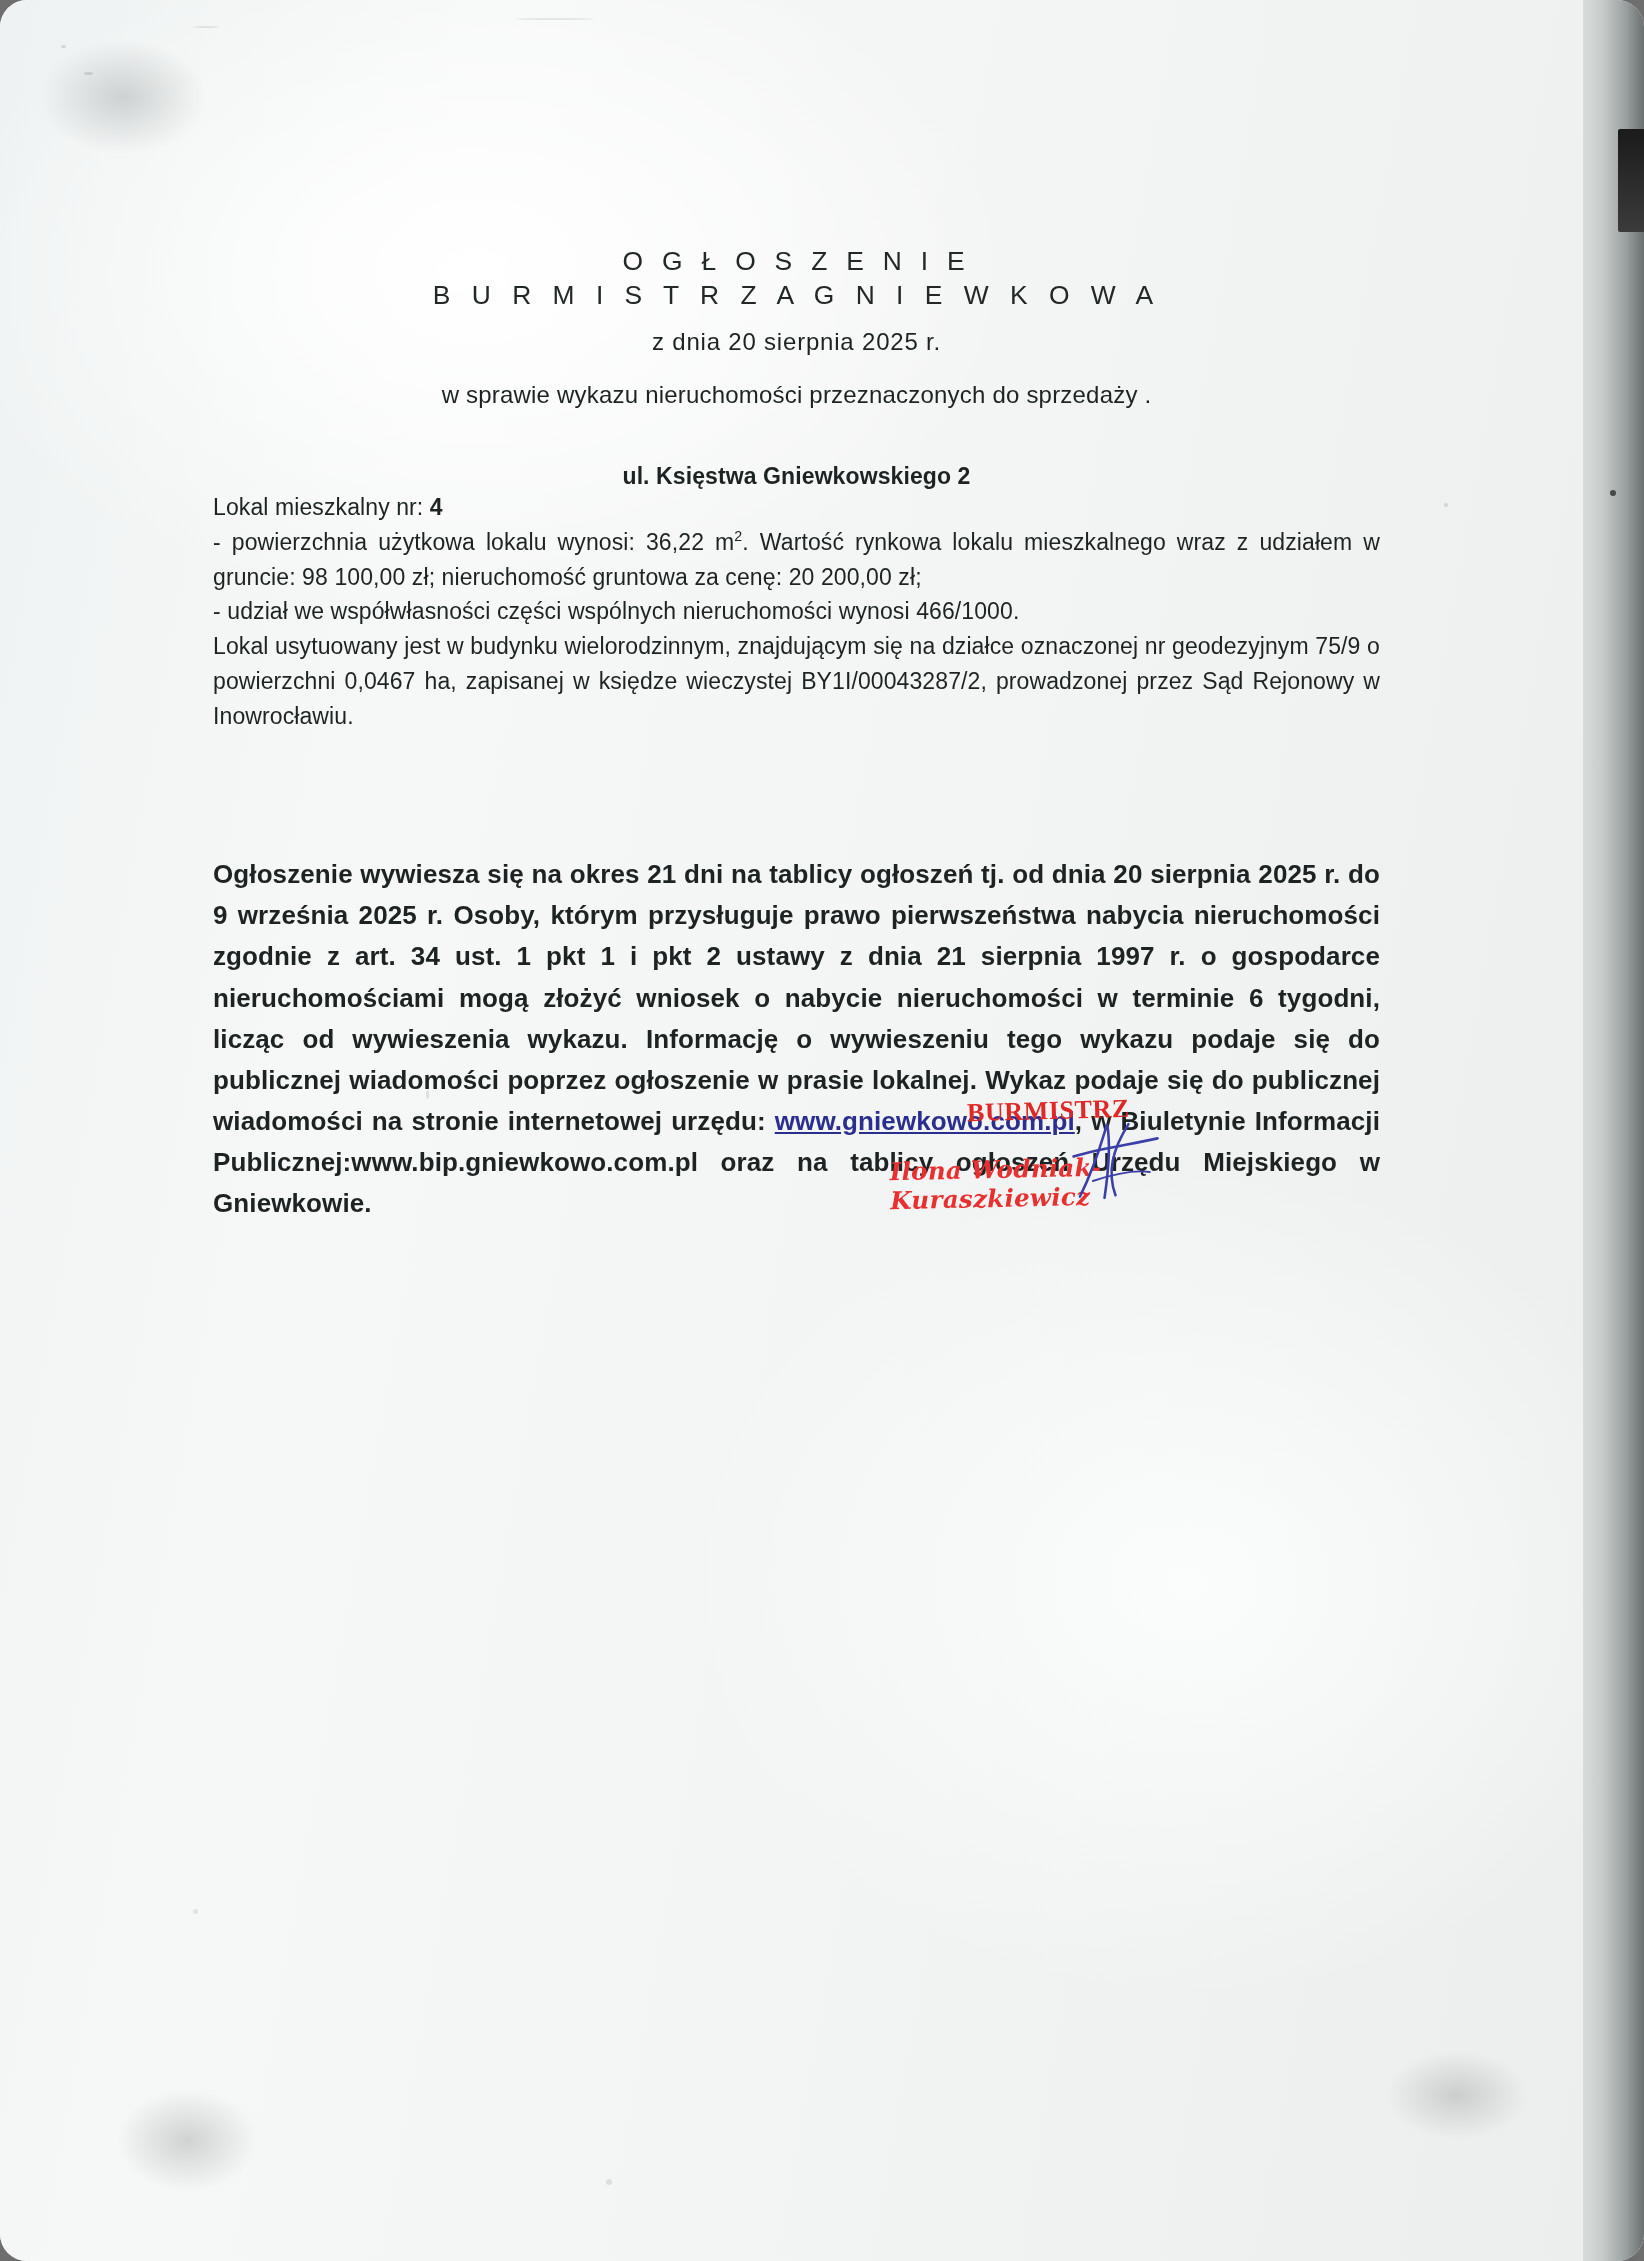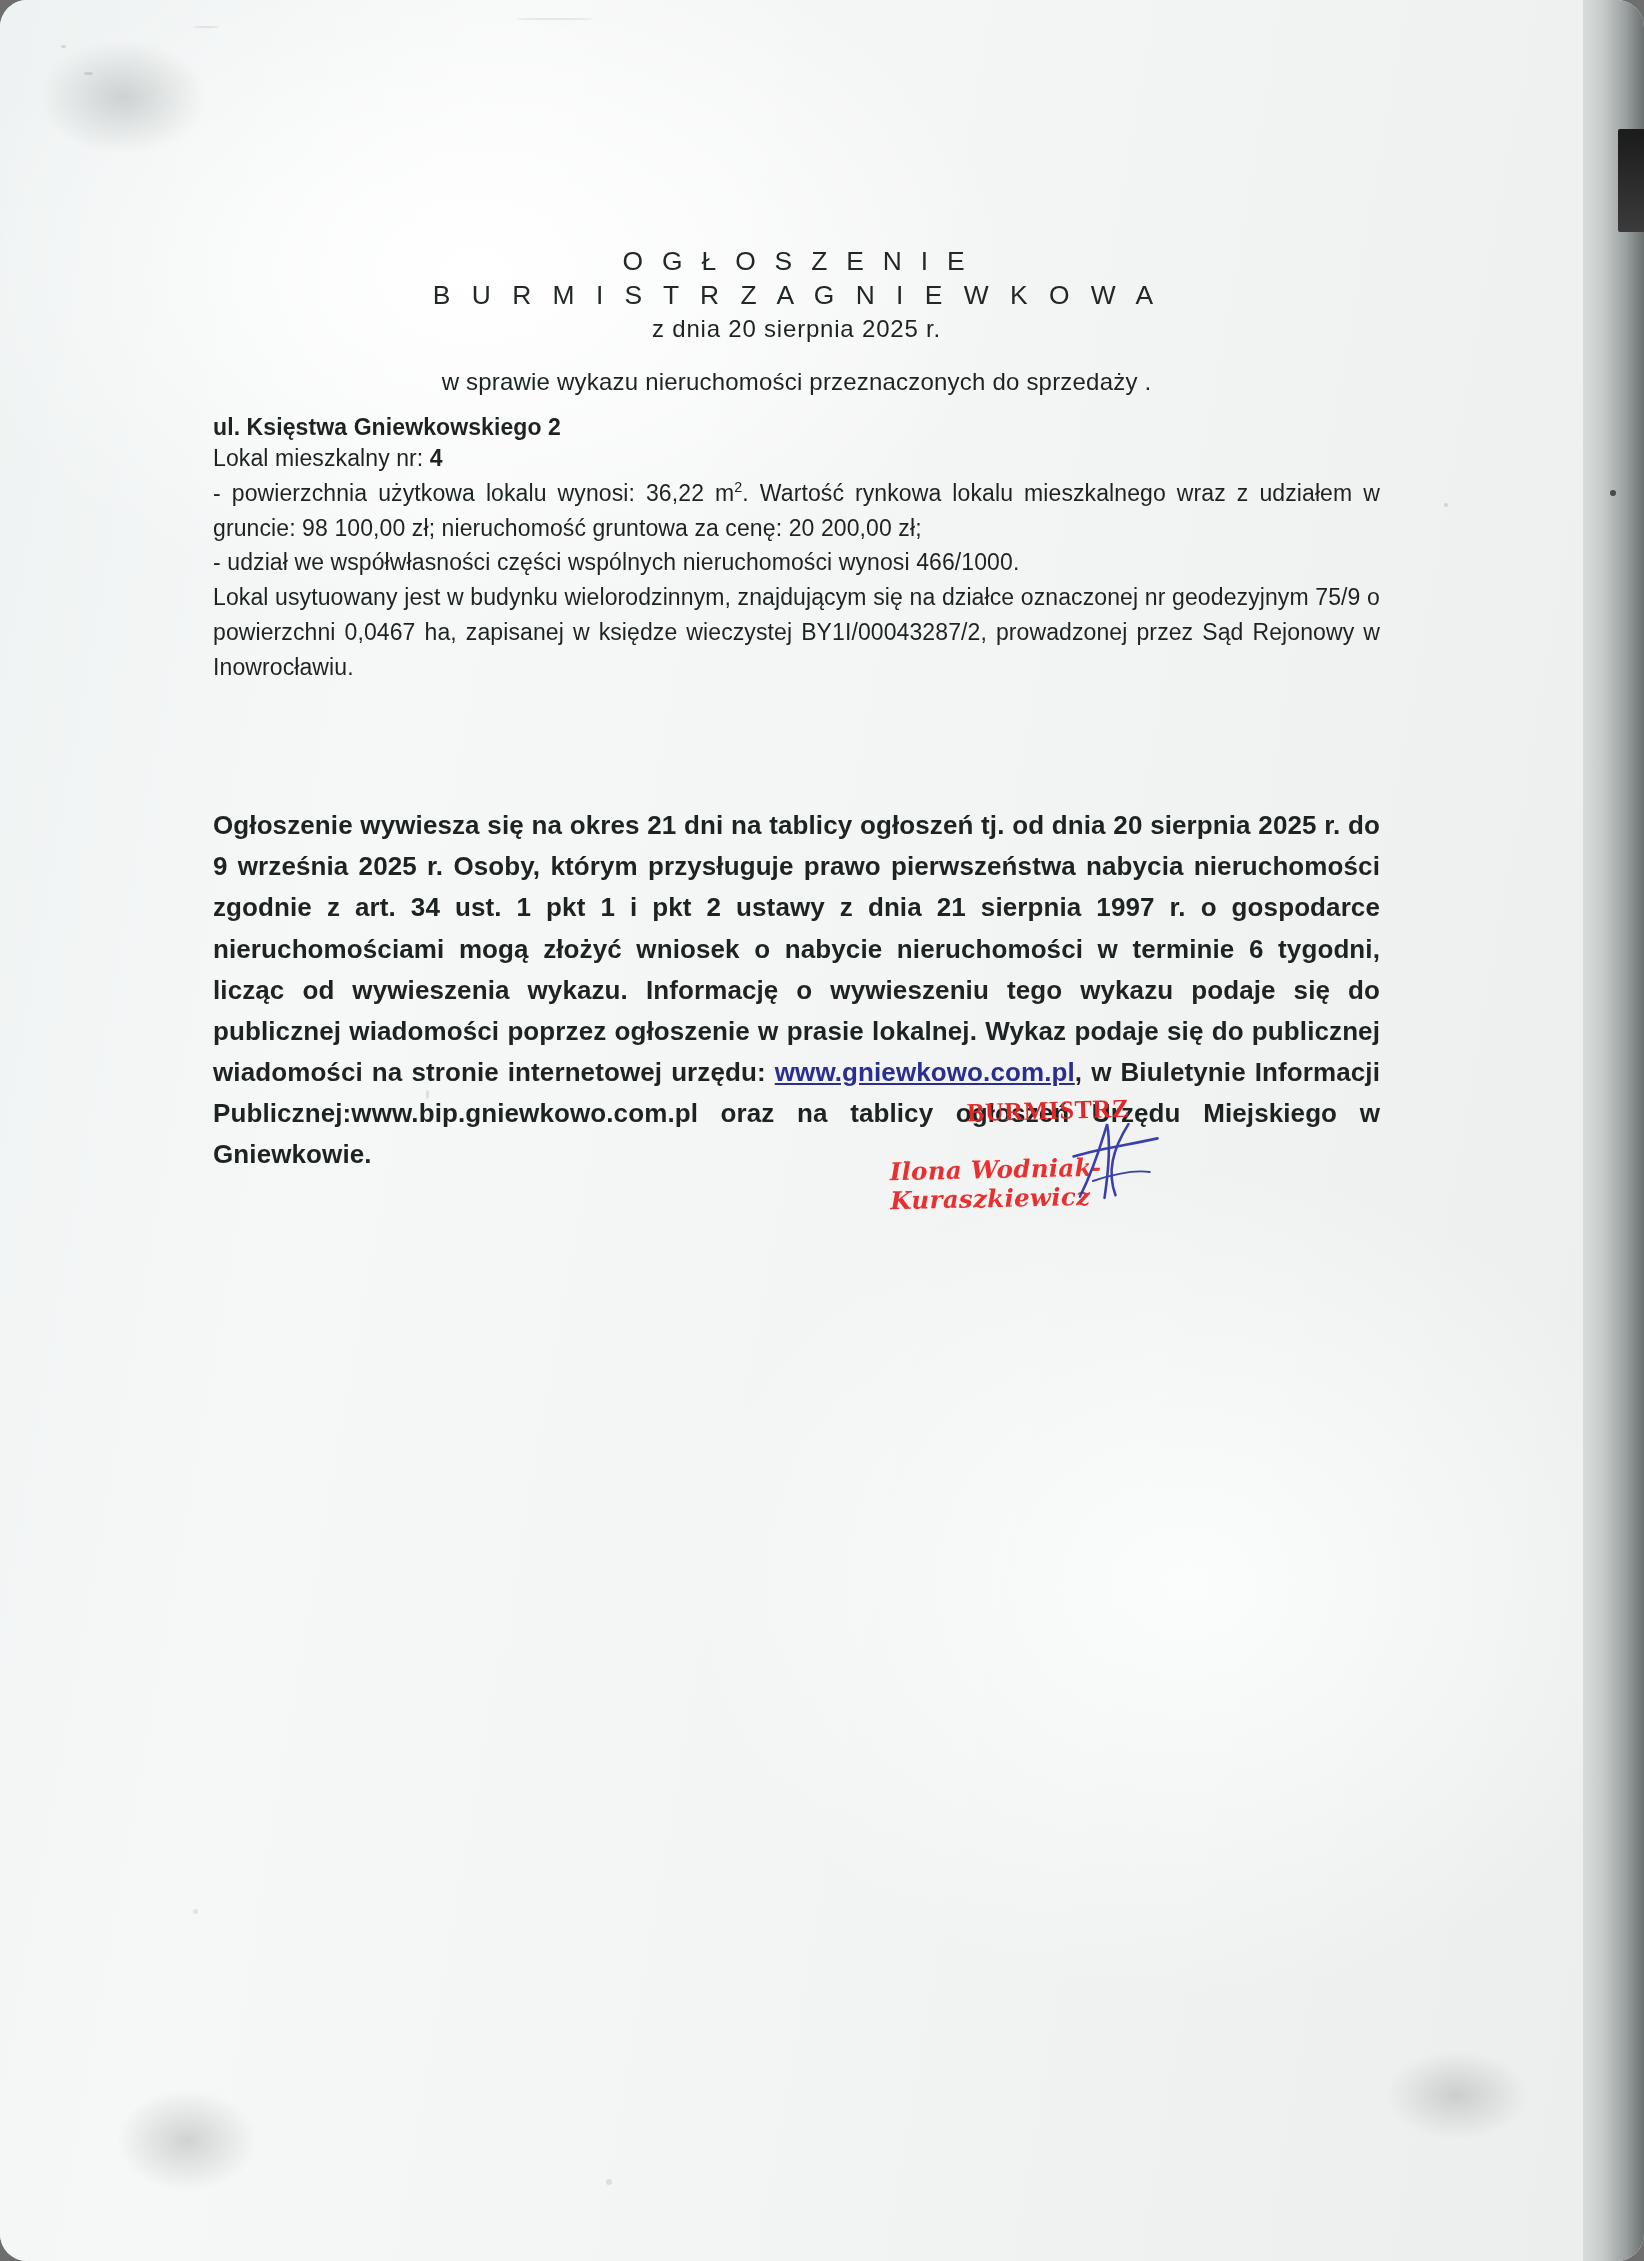--- a/index.html
+++ b/index.html
@@ -84,21 +84,21 @@
     line-height: 1.28;
     letter-spacing: 5.8px;
     font-weight: 400;
     color: #222827;
   }
   .title .l2 { letter-spacing: 7px; }
   .subtitle {
     text-align: center;
     font-size: 24px;
     letter-spacing: 0.8px;
-    margin-top: 2px;
+    margin-top: 15px;
     font-weight: 400;
   }
   .subtitle2 {
     text-align: center;
     font-size: 24px;
     letter-spacing: 0.2px;
     margin-top: 25px;
     font-weight: 400;
   }
 
@@ -113,24 +113,25 @@
 
   .intro {
     margin-top: 40px;
     font-size: 23px;
     line-height: 1.58;
     text-align: justify;
     letter-spacing: 0.1px;
   }
 
   .street {
-    margin-top: 18px;
+    margin-top: 54px;
     font-size: 23px;
     font-weight: bold;
     letter-spacing: 0.1px;
+    text-align: center;
   }
   .para {
     font-size: 23px;
     line-height: 1.52;
     text-align: justify;
     margin-top: 2.6px;
     letter-spacing: 0.1px;
   }
   .para.tight { margin-top: 0; }
   b.inline { font-weight: bold; }

